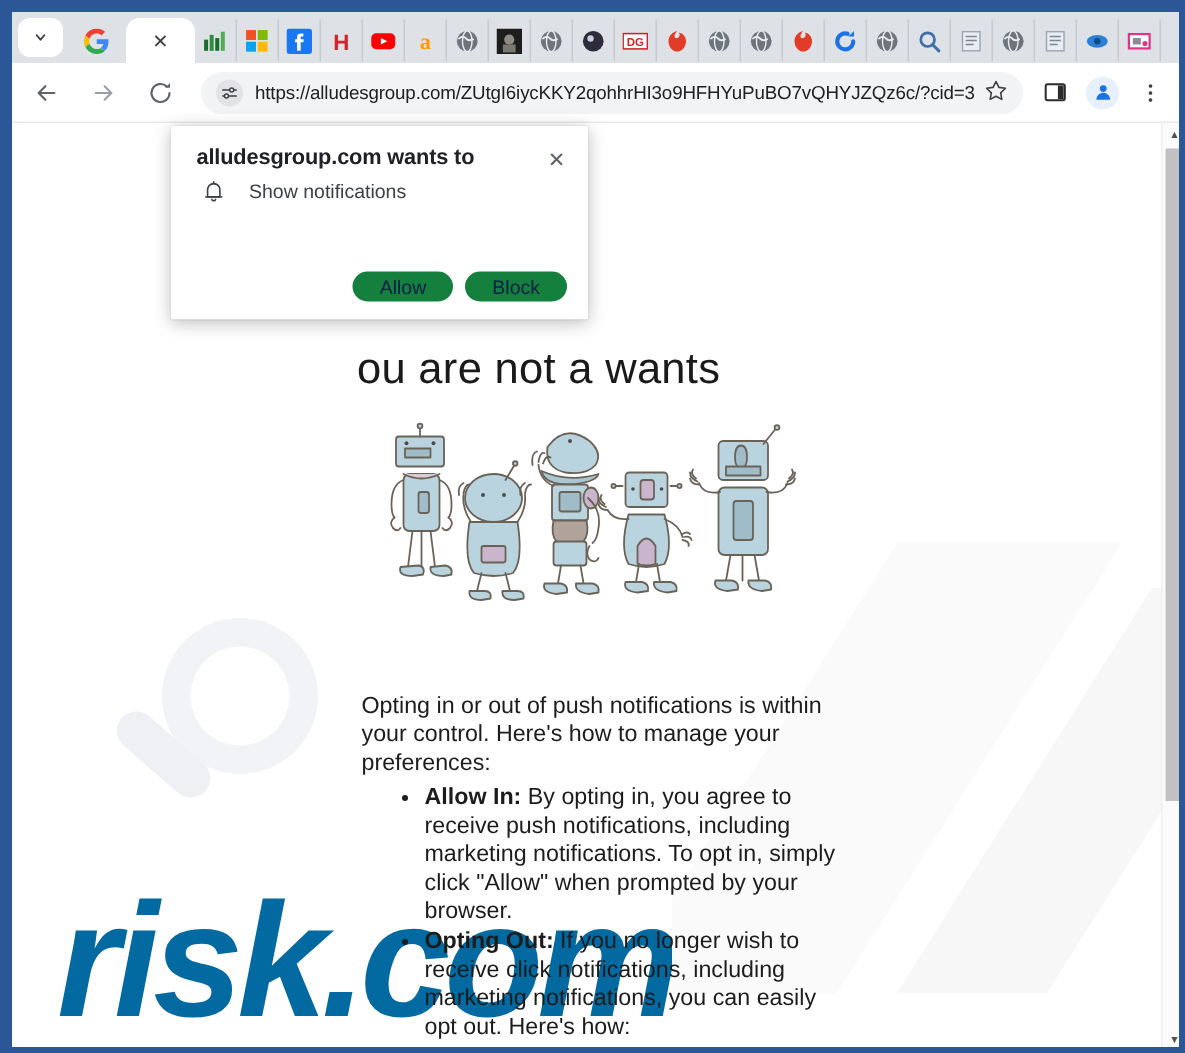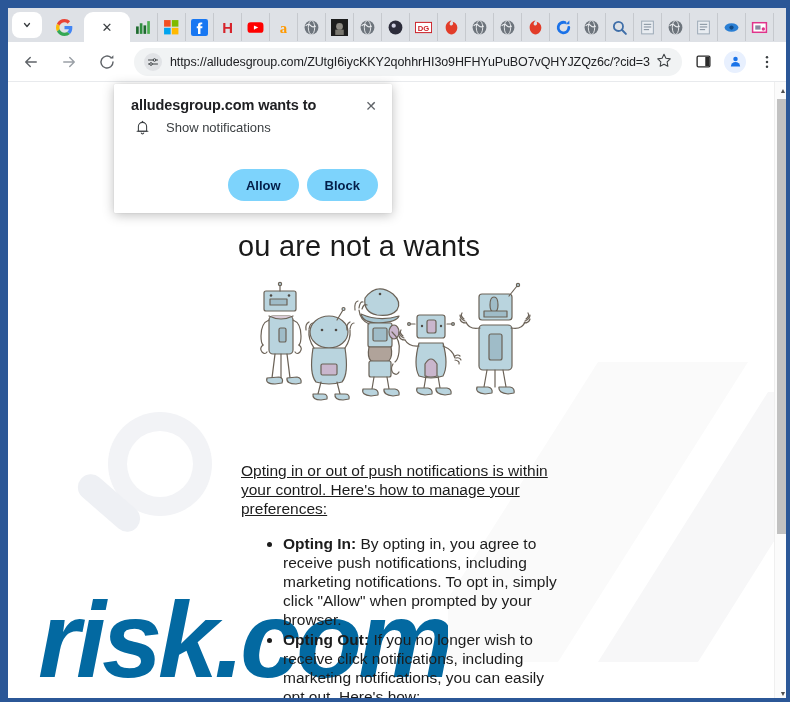--- a/index.html
+++ b/index.html
@@ -137,21 +137,21 @@
   }
   #robots {
     position: absolute; left: 243px; top: 198px;
     width: 290px; height: 125px;
   }
   #bodytext {
     position: absolute; left: 233px; top: 379px;
     width: 322px;
     font-size: 15.5px; line-height: 19px; color: #1c1c1c;
   }
-  #bodytext p { margin-bottom: 16px; text-decoration: underline; }
+  #bodytext p { margin-bottom: 4px; }
   #bodytext ul { margin-left: 42px; list-style: disc; }
   #bodytext ul li { margin-bottom: 1px; }
   #bodytext b { font-weight: 700; }
 
   
   #sbtrack {
     position: absolute; right: 0; top: 0;
     width: 16px; height: 620px; background: #fbfbfb;
     border-left: 1px solid #efefef;
   }
@@ -189,24 +189,24 @@
   #perm-row {
     position: absolute; left: 20px; top: 35px;
     display: flex; align-items: center;
   }
   #perm-row .lbl { font-size: 13px; color: #3c4043; margin-left: 15px; }
   #perm-actions {
     position: absolute; right: 14px; bottom: 12px;
     display: flex; gap: 8px;
   }
   .permbtn {
-    background: #7dd3fc; color: #041e49;
+    background: #15803d; color: #041e49;
     border: none; border-radius: 16px;
-    padding: 0 18px; height: 32px;
-    font-size: 13px; font-weight: 700;
+    padding: 0 18px; height: 20px;
+    font-size: 13px; font-weight: 400;
     font-family: "Liberation Sans", sans-serif;
     cursor: pointer;
   }
 </style>
 </head>
 <body>
 
 <div id="window">
 
   <div id="tabstrip">
@@ -559,21 +559,21 @@
             <path d="M226 107 q-2 6 8 7 l7 -1 q1 -5 -4 -6 z"></path>
             <path d="M248 107 q-1 6 9 7 l6 -1 q1 -5 -4 -6 z"></path>
           </g>
         </g>
       </svg>
 
       <div id="bodytext">
         <p>Opting in or out of push notifications is within your control. Here's how to manage your preferences:</p>
         <ul>
           <li>
-            <b>Opting In:</b><span> By opting in, you agree to receive push notifications, including marketing notifications. To opt in, simply click "Allow" when prompted by your browser.</span>
+            <b>Allow In:</b><span> By opting in, you agree to receive push notifications, including marketing notifications. To opt in, simply click "Allow" when prompted by your browser.</span>
           </li>
           <li>
             <b>Opting Out:</b><span> If you no longer wish to receive click notifications, including marketing notifications, you can easily opt out. Here's how:</span>
           </li>
         </ul>
 
       </div>
     </div>
 
     <div id="sbtrack">

